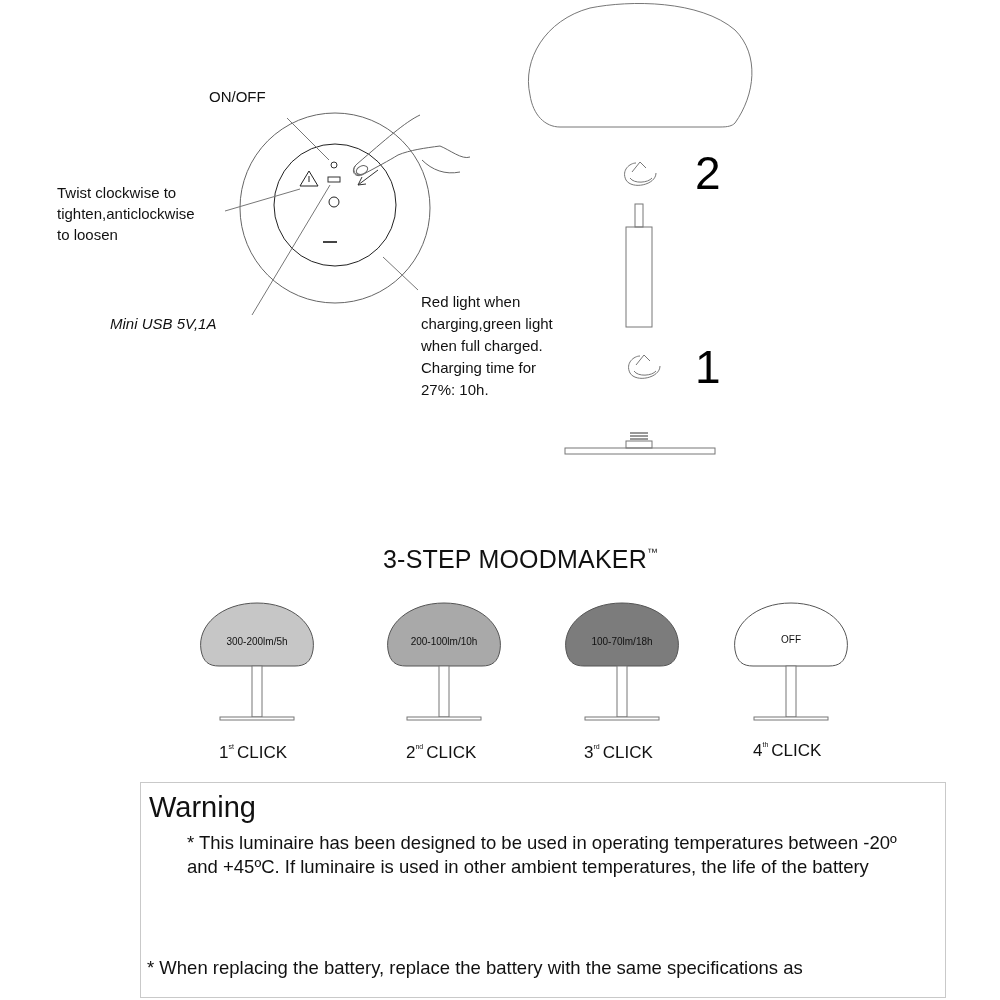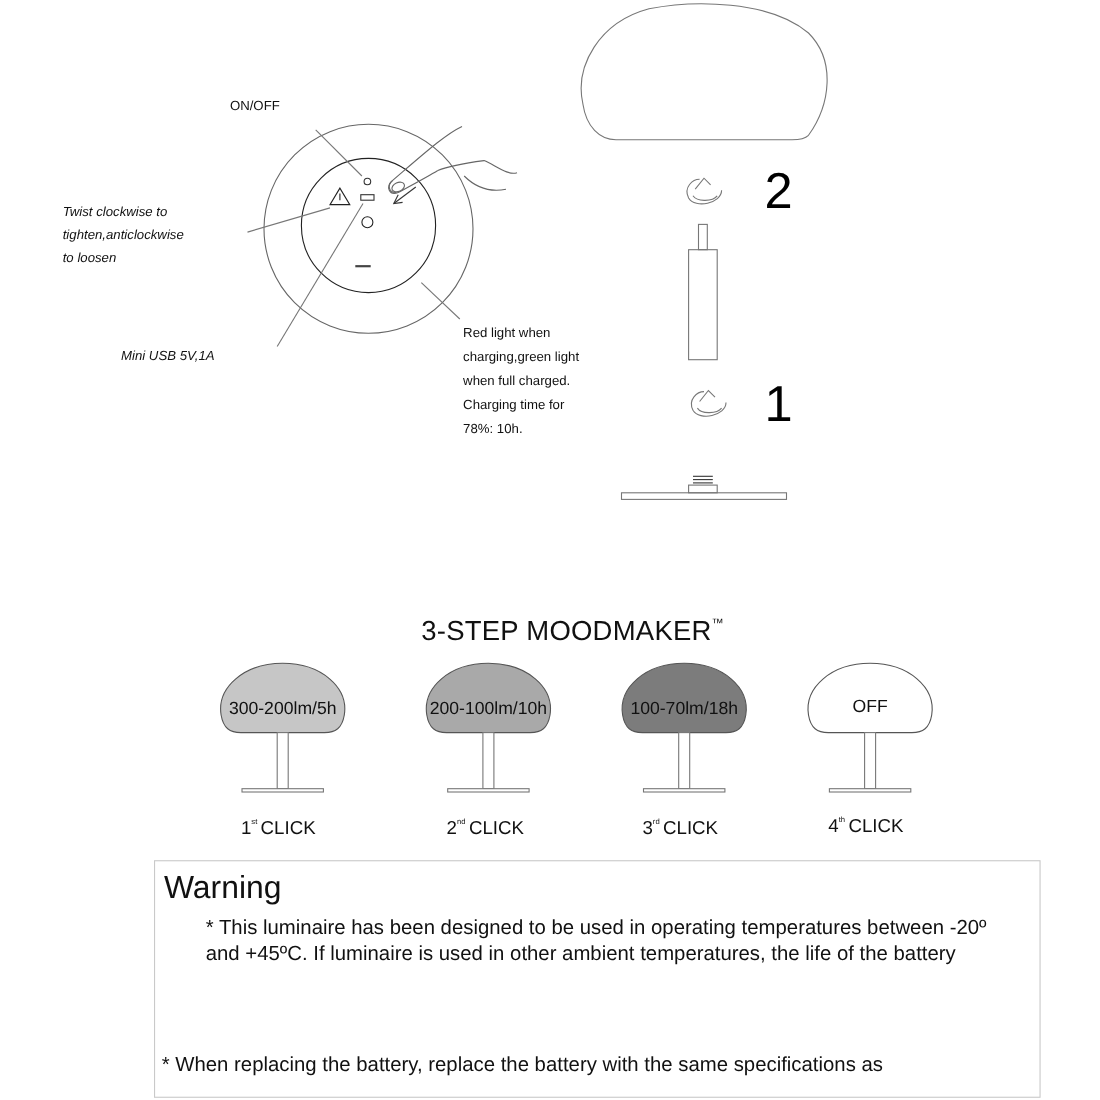--- a/index.html
+++ b/index.html
@@ -1,24 +1,24 @@
 <!DOCTYPE html>
 <html><head>
 <meta charset="utf-8">
 <style>
   html, body { margin:0; padding:0; background:#fff; }
   body { width:1000px; height:1000px; position:relative; overflow:hidden; font-family:"Liberation Sans", sans-serif; color:#111; }
   .abs { position:absolute; }
-  .lbl { font-size:12px; line-height:21px; color:#111; }
+  .lbl { font-size:15px; line-height:21px; color:#111; }
   svg.overlay { position:absolute; left:0; top:0; }
   .num { font-size:46px; font-weight:normal; color:#000; }
   .title { font-size:25px; letter-spacing:0.2px; }
   .click { font-size:17px; }
   .click sup { font-size:7px; vertical-align:9px; }
-  .lamp-label { font-size:16px; text-align:center; width:130px; }
+  .lamp-label { font-size:10px; text-align:center; width:130px; }
   .warn-box { position:absolute; left:140px; top:782px; width:806px; height:216px; border:1px solid #c9c9c9; box-sizing:border-box; }
   .warn-title { font-size:29px; position:absolute; left:8px; top:8px; }
   .warn-p { position:absolute; left:6px; font-size:18.5px; line-height:24px; width:800px; }
 </style>
 </head>
 <body>
 
 <svg class="overlay" width="1000" height="1000" viewBox="0 0 1000 1000">
 
   <g fill="none" stroke="#555" stroke-width="1">
@@ -75,38 +75,38 @@
     <rect x="626" y="441" width="26" height="7"></rect>
     <g stroke="#333">
       <line x1="630" y1="433" x2="648" y2="433"></line>
       <line x1="630" y1="436" x2="648" y2="436"></line>
       <line x1="630" y1="439" x2="648" y2="439"></line>
     </g>
   </g>
 </svg>
 
 <div class="abs lbl" style="left:209px;top:86px;">ON/OFF</div>
-<div class="abs lbl" style="left:57px;top:182px;font-style:italic;">
+<div class="abs lbl" style="left:57px;top:182px;">
   <div>Twist clockwise to</div>
   <div>tighten,anticlockwise</div>
   <div>to loosen</div>
 </div>
 <div class="abs lbl" style="left:110px;top:313px;font-style:italic;">Mini USB 5V,1A</div>
 <div class="abs lbl" style="left:421px;top:291px;line-height:22px;">
   <div>Red light when</div>
   <div>charging,green light</div>
   <div>when full charged.</div>
   <div>Charging time for</div>
-  <div>78%: 10h.</div>
+  <div>27%: 10h.</div>
 </div>
 
 <div class="abs num" style="left:695px;top:146px;">2</div>
 <div class="abs num" style="left:695px;top:340px;">1</div>
 
-<div class="abs title" style="left:383px;top:560px;">
+<div class="abs title" style="left:383px;top:545px;">
   <span>3-STEP MOODMAKER</span><sup style="font-size:11px;vertical-align:12px;">™</sup>
 </div>
 
 <div id="lamps">
     <div>
       <svg width="140" height="130" style="position: absolute; left: 187px; top: 600px;">
         <path d="M14,50 C10,25 35,3 70,3 C105,3 130,25 126,50 C124,62 118,66 108,66 L32,66 C22,66 16,62 14,50 Z" fill="#c6c6c6" stroke="#555"></path>
         <rect x="65" y="66" width="10" height="51" fill="#fff" stroke="#777"></rect>
         <rect x="33" y="117" width="74" height="3" fill="#fff" stroke="#777"></rect>
       </svg>

